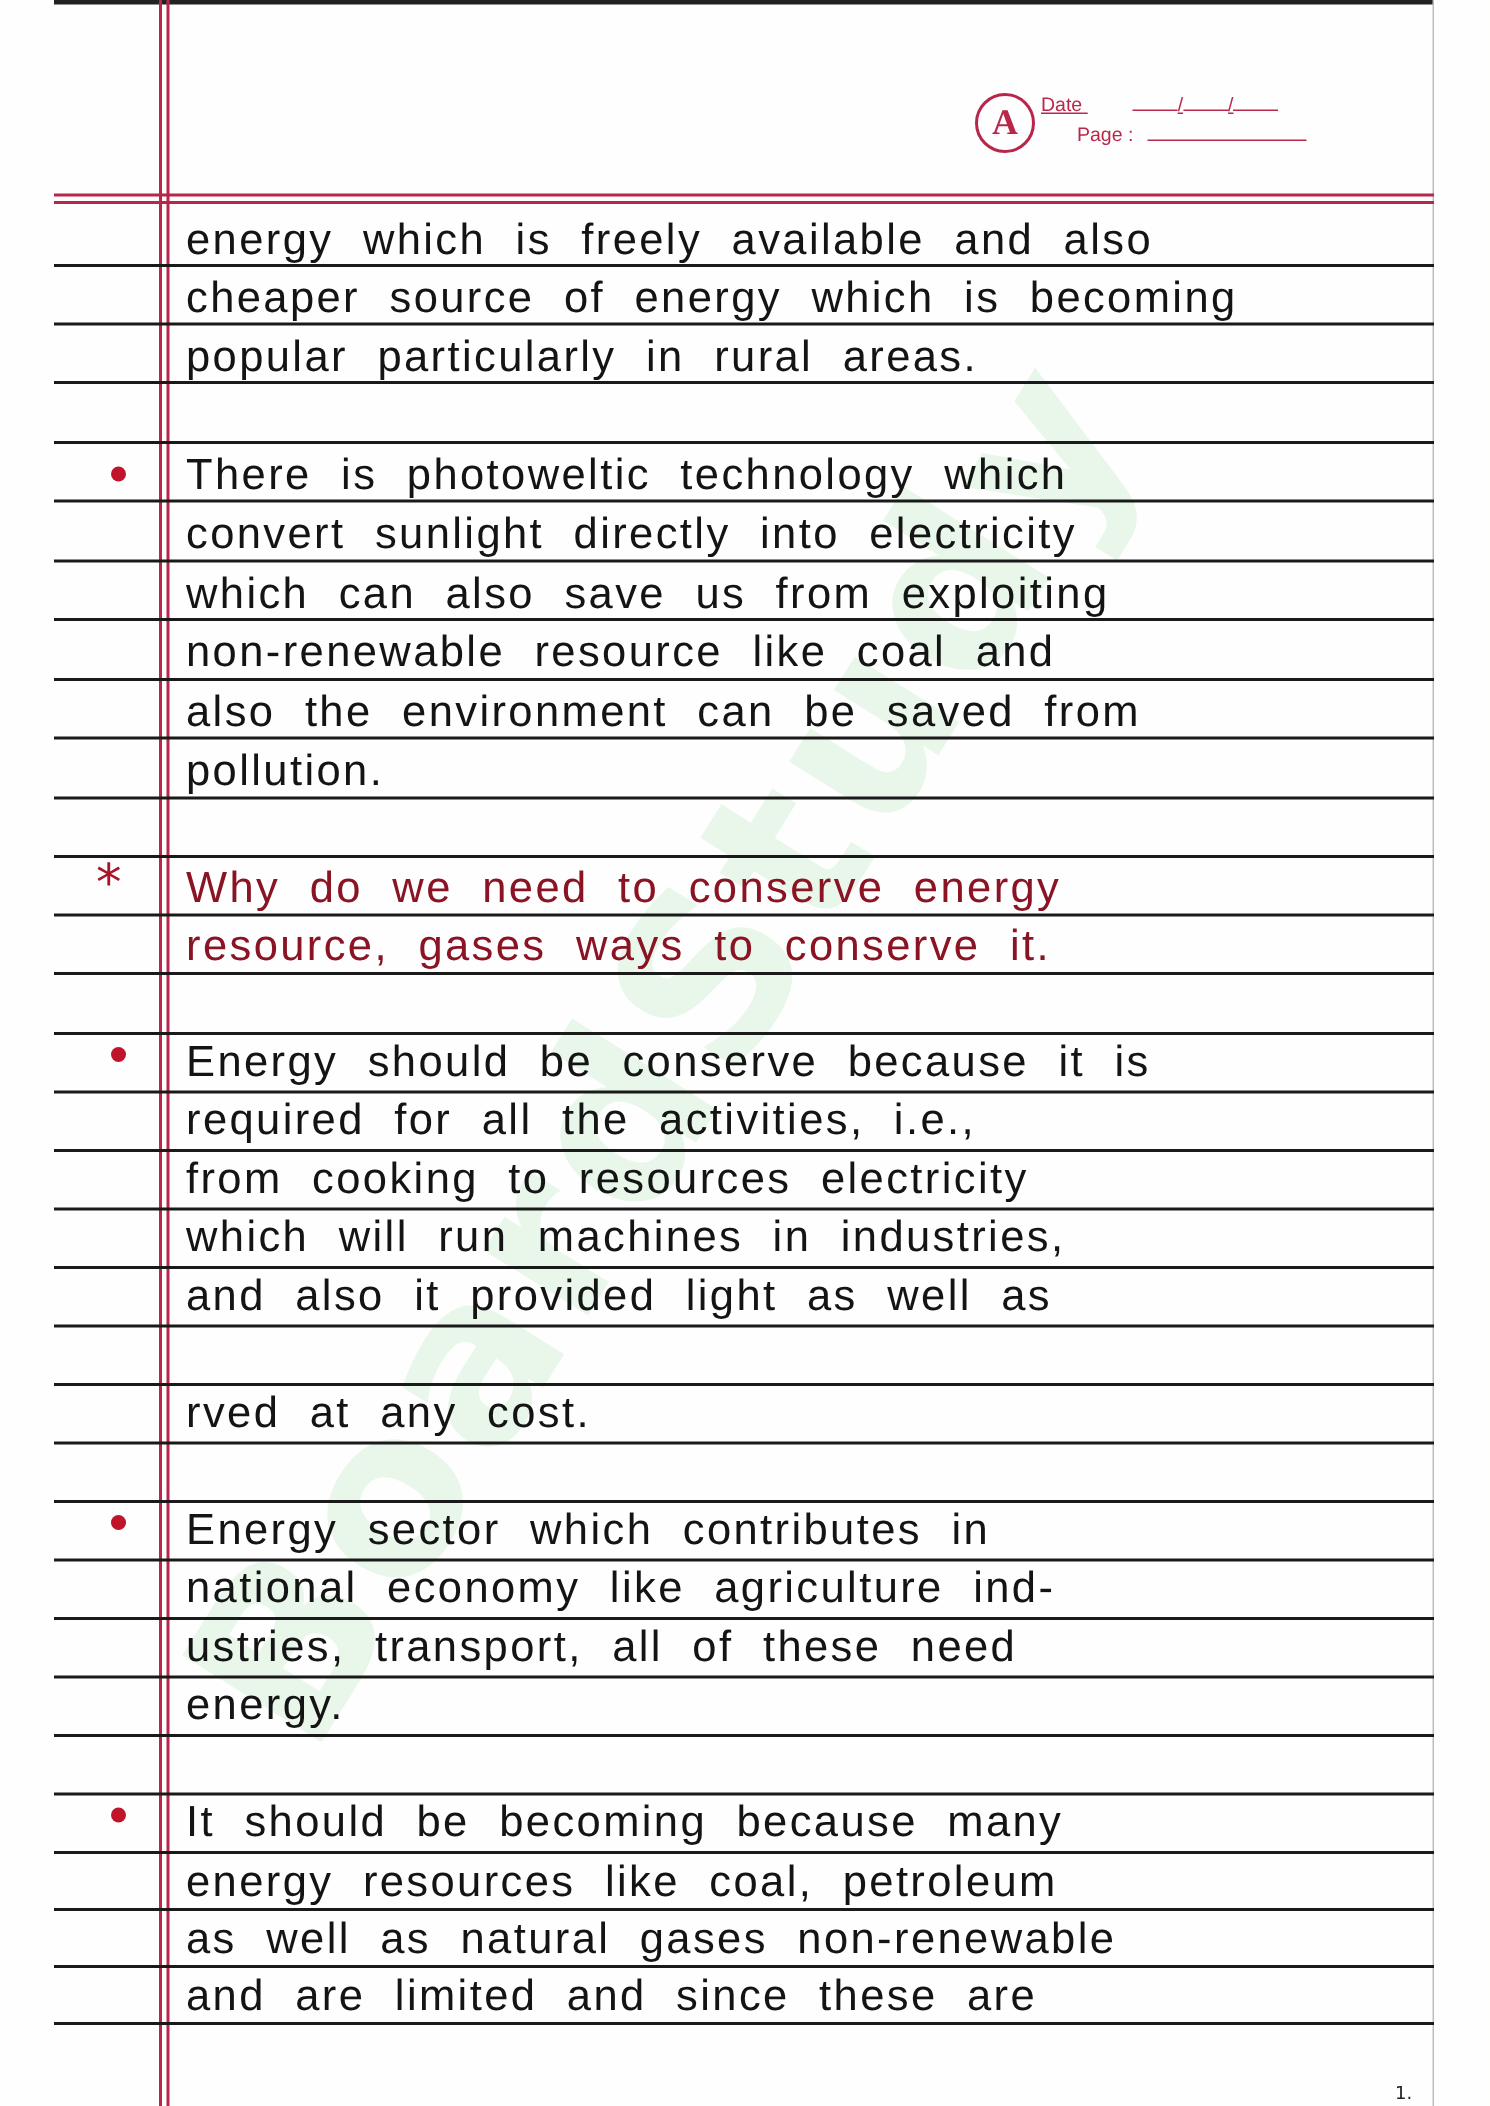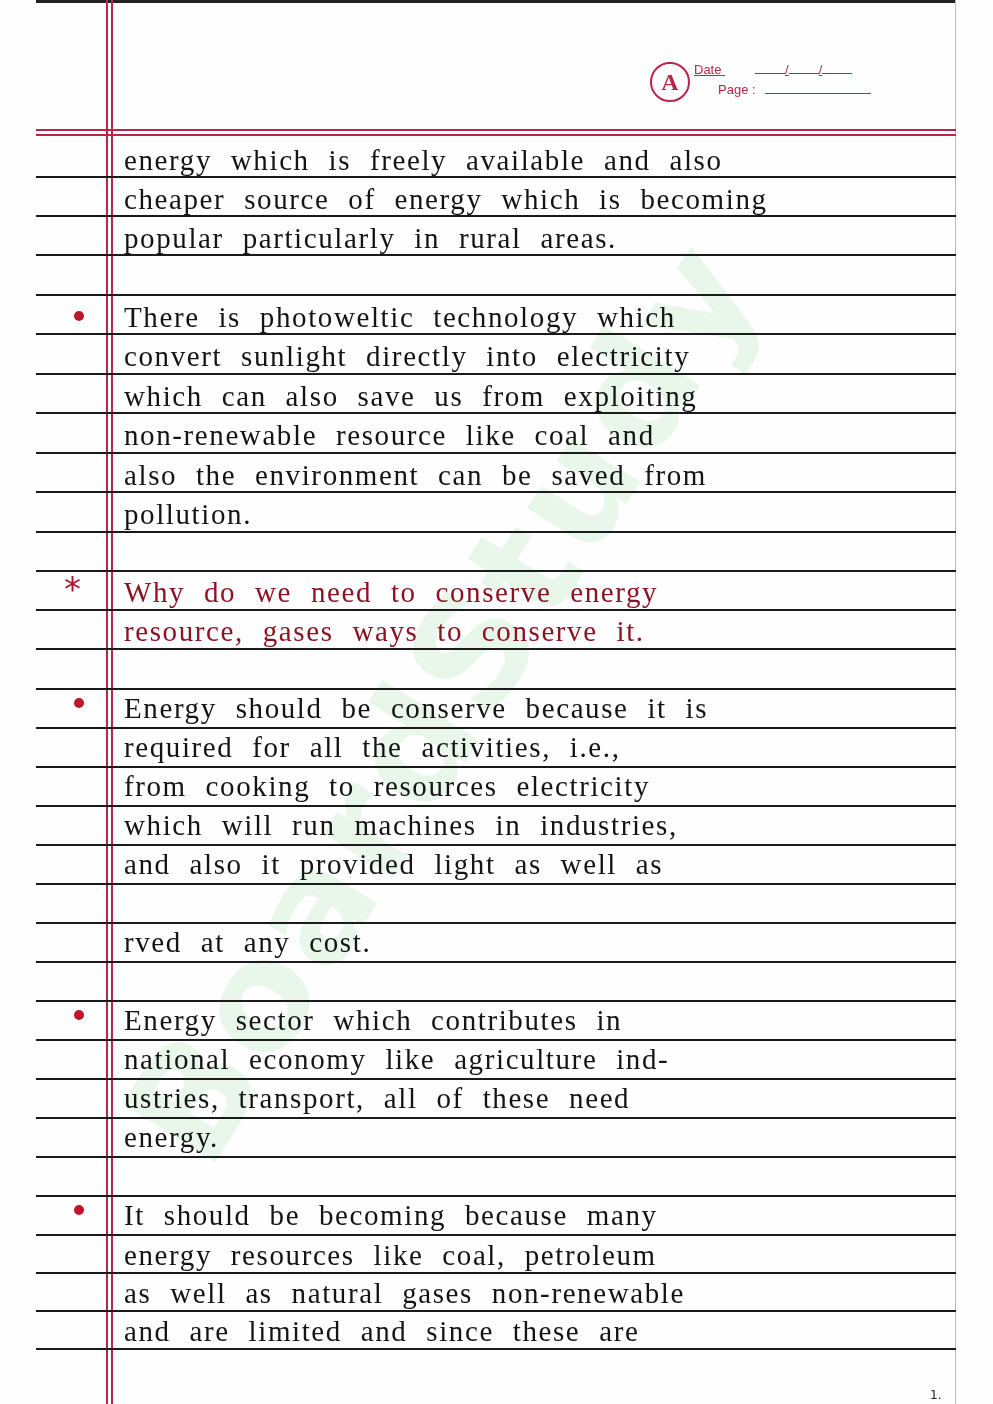--- a/index.html
+++ b/index.html
@@ -54,21 +54,21 @@
     }
     .stamp-row.r1 { top: 2px; text-decoration: underline; }
     .stamp-row.r2 { top: 22px; margin-left: 24px; }
     .stamp-blank {
       display: inline-block; border-bottom: 1.5px solid #b8264a;
       height: 9px; vertical-align: baseline; margin-left: 6px;
     }
     
     .hw {
       position: absolute; left: 124px; width: 830px;
-      font-family: Liberation Serif, serif;
+      font-family: Liberation Sans, sans-serif;
       font-size: 29px; letter-spacing: 1.6px; word-spacing: 10px;
       color: #141414; white-space: nowrap; line-height: 1;
       font-weight: 300;
     }
     .hw.question { color: #8a1424; }
     .bullet {
       position: absolute; left: 74px; width: 10px; height: 10px;
       border-radius: 50%; background: #c0142a;
     }
     .star {

